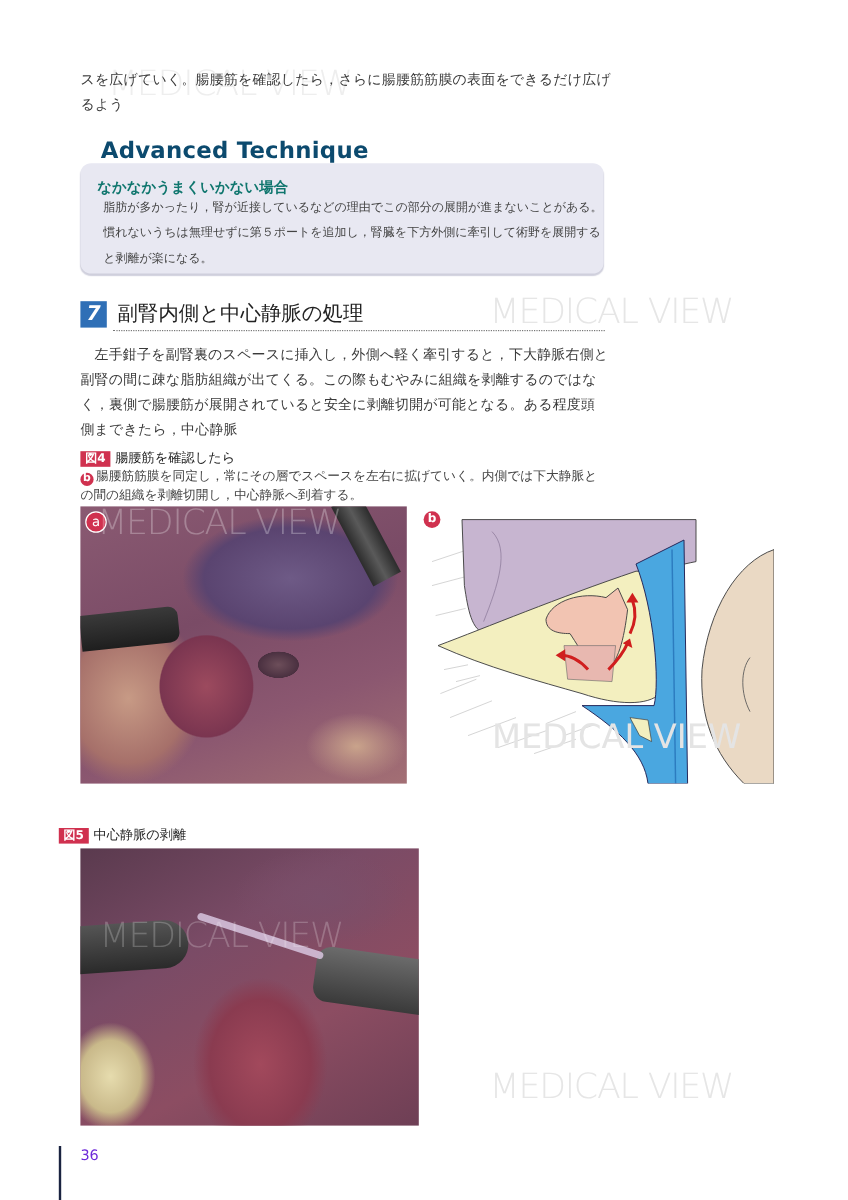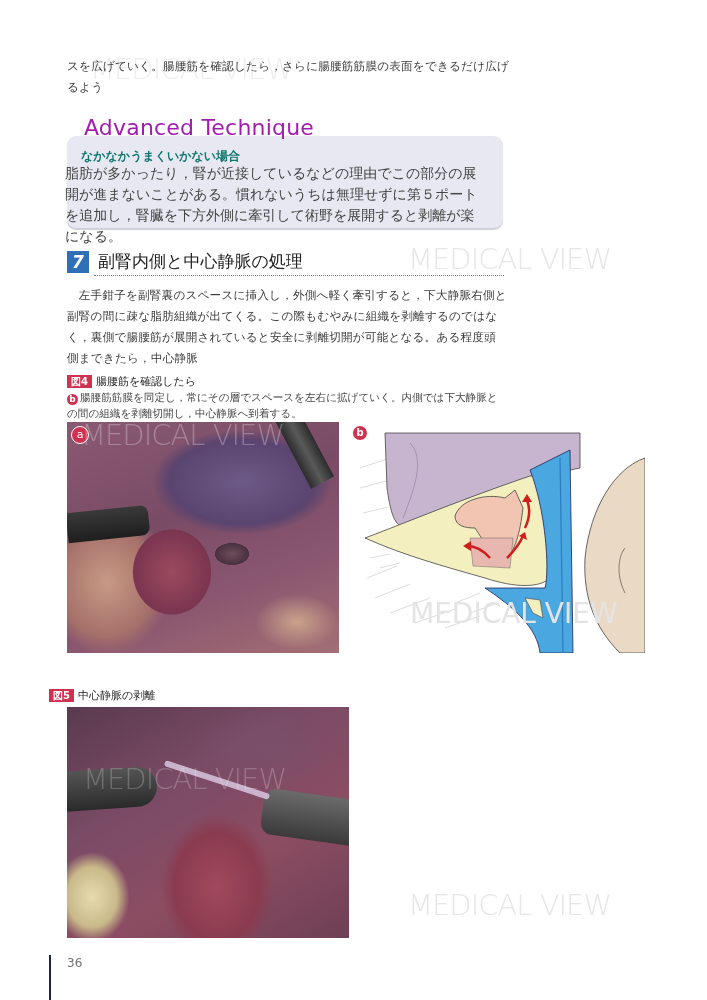--- a/index.html
+++ b/index.html
@@ -6,26 +6,26 @@
   body { width:707px; height:1000px; position:relative; overflow:hidden;
          font-family:"DejaVu Serif", serif; color:#2b2b2b; }
   .abs { position:absolute; }
   .para { font-family:"DejaVu Serif", serif; font-size:11.6px; line-height:21px;
           color:#3a3a3a; letter-spacing:0.2px; }
   .fig-ref { display:inline-block; background:#d0314f; color:#fff;
              font-family:"DejaVu Sans", sans-serif; font-size:10px; line-height:13px;
              padding:0 4px; border-radius:1px; font-weight:bold; vertical-align:1px; }
   .adv-box { left:67px; top:136px; width:436px; height:92px; background:#e8e8f2;
              border-radius:9px; box-shadow:0 2px 1px #cfcfdc; }
-  .adv-title { left:84px; top:115px; font-family:"DejaVu Sans", sans-serif; font-weight:normal;
-               font-size:22px; color:#a21caf; letter-spacing:0.2px; }
+  .adv-title { left:84px; top:115px; font-family:"DejaVu Sans", sans-serif; font-weight:bold;
+               font-size:19px; color:#0c4a6e; letter-spacing:0.2px; }
   .adv-sub { left:81px; top:148px; font-family:"DejaVu Sans", sans-serif; font-weight:bold;
              font-size:12px; color:#0f766e; }
-  .adv-body { left:65px; top:163px; width:420px; font-family:Liberation Serif, serif;
-              font-size:14px; line-height:21px; color:#444; }
+  .adv-body { left:86px; top:163px; width:420px; font-family:Liberation Serif, serif;
+              font-size:10px; line-height:21px; color:#444; }
   .sec-num { left:67px; top:251px; width:22px; height:22px; background:#2f6fb6;
              color:#fff; font-family:"DejaVu Sans", sans-serif; font-style:italic; font-weight:bold;
              font-size:17px; line-height:22px; text-align:center; }
   .sec-title { left:98px; top:250px; font-family:"DejaVu Sans", sans-serif; font-size:17px;
                color:#222; }
   .sec-rule { left:94px; top:275px; width:410px; border-top:1px dotted #777; }
   .fig-label { font-family:"DejaVu Sans", sans-serif; font-size:11px; color:#222; }
   .fig-badge { display:inline-block; background:#d0314f; color:#fff; font-weight:bold;
                font-size:10px; line-height:13px; padding:0 4px; margin-right:4px; }
   .cap { font-family:"DejaVu Sans", sans-serif; font-size:10.6px; line-height:16px; color:#444; }
@@ -60,21 +60,21 @@
       linear-gradient(150deg, #5a3a4e 0%, #7a4b66 35%, #8c4d62 65%, #6e3f55 100%); }
   .photo-5 .tool-l { position:absolute; left:-10px; top:62px; width:100px; height:40px;
                      background:linear-gradient(180deg,#555,#2a2a2a); border-radius:0 20px 20px 0; transform:rotate(-4deg); }
   .photo-5 .tool-r { position:absolute; left:195px; top:88px; width:110px; height:46px;
                      background:linear-gradient(180deg,#6b6b6b,#3a3a3a); transform:rotate(8deg); border-radius:12px 0 0 12px; }
   .photo-5 .strand { position:absolute; left:95px; top:70px; width:110px; height:6px;
                      background:#d8c6df; transform:rotate(18deg); opacity:0.85; border-radius:3px; }
   .watermark { font-family:"DejaVu Sans", sans-serif; font-weight:300; color:#e6e6e6;
                letter-spacing:-1px; font-size:29px; white-space:nowrap; }
   .page-rule { left:49px; top:955px; width:2px; height:45px; background:#1a2340; }
-  .page-num { left:67px; top:956px; font-family:"DejaVu Sans", sans-serif; font-size:12px; color:#737373;text-align:center; }
+  .page-num { left:67px; top:956px; font-family:"DejaVu Sans", sans-serif; font-size:12px; color:#6d28d9;text-align:center; }
 </style>
 </head>
 <body>
 
 <div class="abs watermark" style="left:90px; top:52px; color:#eeeeee;">MEDICAL VIEW</div>
 <div class="abs watermark" style="left:408px; top:242px;">MEDICAL VIEW</div>
 <div class="abs watermark" style="left:408px; top:888px;">MEDICAL VIEW</div>
 
 <div class="abs para" style="left:67px; top:56px; width:450px;">
   <div>スを広げていく。腸腰筋を確認したら，さらに腸腰筋筋膜の表面をできるだけ広げるよう</div>

